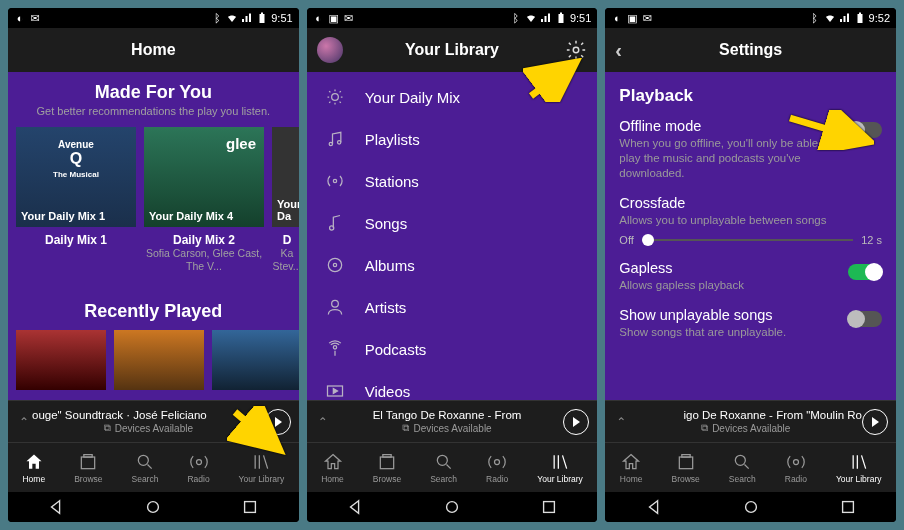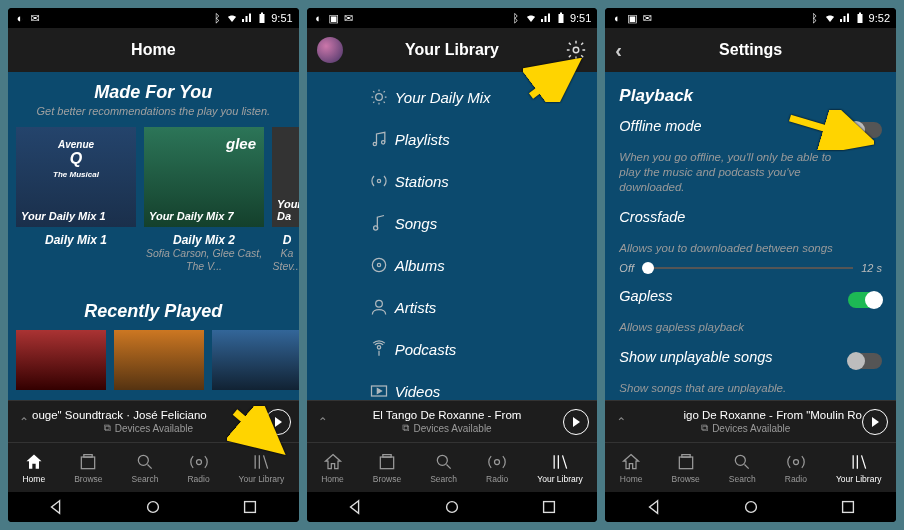--- a/index.html
+++ b/index.html
@@ -45,47 +45,46 @@
     justify-content: center;
     position: relative;
     font-size: 16px;
     font-weight: 600;
   }
   .header .left-slot { position:absolute; left:10px; display:flex; align-items:center; }
   .header .right-slot { position:absolute; right:10px; display:flex; align-items:center; }
   .avatar { width:26px; height:26px; border-radius:50%; background: radial-gradient(circle at 35% 35%,#c7a,#436); }
   .content {
     flex: 1;
-    background: #0c4a6e;
+    background: #4c1d95;
     overflow: hidden;
     position: relative;
-    font-style: italic;
   }
   
   .section-title { text-align:center; font-size:18px; font-weight:600; margin-top:10px; }
   .section-sub   { text-align:center; font-size:11px; color:#a0a0a0; margin: 2px 18px 8px; line-height:1.25; }
   .hscroll { display:flex; gap:8px; padding:0 8px; overflow:hidden; }
   .card { width:120px; flex-shrink:0; }
   .card .cover { width:120px; height:100px; background:#2b466b; display:flex; align-items:flex-end; padding:5px; position:relative; font-size:11px; font-weight:600; }
   .card .title { font-size:12px; font-weight:600; margin-top:6px; text-align:center; }
   .card .sub { font-size:10.5px; color:#a0a0a0; text-align:center; line-height:1.25; }
   .rp-row { display:flex; gap:8px; padding:0 8px; overflow:hidden; }
   .rp { width:90px; height:60px; background:#4b2a24; flex-shrink:0; }
 
   
   .lib-list { display:flex; flex-direction:column; padding:4px 0;}
-  .lib-item { display:flex; align-items:center; gap:6px; padding:11px 18px; font-size:15px;margin-left:44px; }
+  .lib-item { display:flex; align-items:center; gap:20px; padding:11px 18px; font-size:15px; }
   .lib-item svg { width:20px; height:20px; opacity:0.85; }
 
   
   .settings { padding: 14px 14px 0; }
   .settings .cat { font-size:17px; font-weight:600; margin-bottom:12px; }
   .setting-row { margin-bottom:14px; position:relative; }
   .setting-row .lbl { font-size:14.5px; }
-  .setting-row .desc { font-size:11.5px; color:#9a9a9a; margin-top:16px; line-height:1.3; padding-right:46px; }
+  .setting-row .desc { font-size:11.5px; color:#9a9a9a; margin-top:2px; line-height:1.3; padding-right:46px; }
   .toggle {
     position:absolute; right:0; top:4px; width:34px; height:16px; border-radius:10px; background:#555;
   }
   .toggle.on { background:#1db954; }
   .toggle .knob {
     position:absolute; width:18px; height:18px; border-radius:50%; background:#bdbdbd; top:-1px; left:-1px;
   }
   .toggle.on .knob { left:17px; background:#fff; }
   .slider { display:flex; align-items:center; justify-content:space-between; font-size:11px; color:#bbb; margin-top:6px;}
   .slider .track { flex:1; margin:0 8px; height:2px; background:#555; position:relative; }
@@ -159,21 +158,21 @@
     <div class="hscroll">
       <div class="card">
         <div class="cover" style="background:linear-gradient(#24446c,#1a2f4b);">
             <span>Your Daily Mix 1</span>
             <div style="position:absolute;top:12px;left:6px;right:6px;text-align:center;font-size:10px;">Avenue<br><b style="font-size:16px">Q</b><br><span style="font-size:8px">The Musical</span></div>
           </div>
         <div class="title">Daily Mix 1</div>
       </div>
       <div class="card">
         <div class="cover" style="background:linear-gradient(#2c7558,#14402c);">
-            <span>Your Daily Mix 7</span>
+            <span>Your Daily Mix 4</span>
             <div style="position:absolute;top:8px;right:8px;font-size:15px;font-weight:700;">glee</div>
           </div>
         <div class="title">Daily Mix 2</div>
         <div class="sub">Sofia Carson, Glee Cast, The V...</div>
       </div>
       <div class="card" style="width:30px">
         <div class="cover" style="width:30px;background:#333;">
             <span>Your Da</span>
           </div>
         <div class="title">D</div>
@@ -488,21 +487,21 @@
       <div class="setting-row">
         <div class="lbl">Offline mode</div>
         <div class="desc">When you go offline, you'll only be able to play the music and podcasts you've downloaded.</div>
         <div class="toggle">
             <div class="knob"></div>
           </div>
       </div>
 
       <div class="setting-row">
         <div class="lbl">Crossfade</div>
-        <div class="desc" style="padding-right:0">Allows you to downloaded between songs</div>
+        <div class="desc" style="padding-right:0">Allows you to unplayable between songs</div>
         <div class="slider">
           <span>Off</span>
           <div class="track">
               <div class="thumb"></div>
             </div>
           <span>12 s</span>
         </div>
       </div>
 
       <div class="setting-row">

